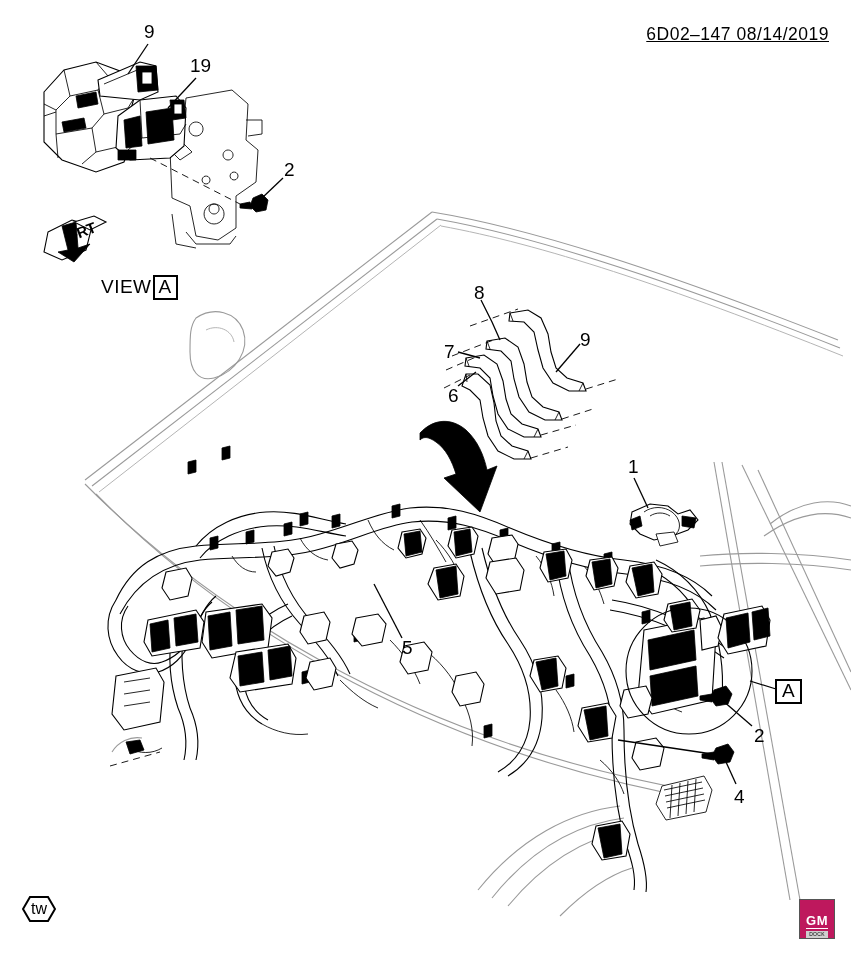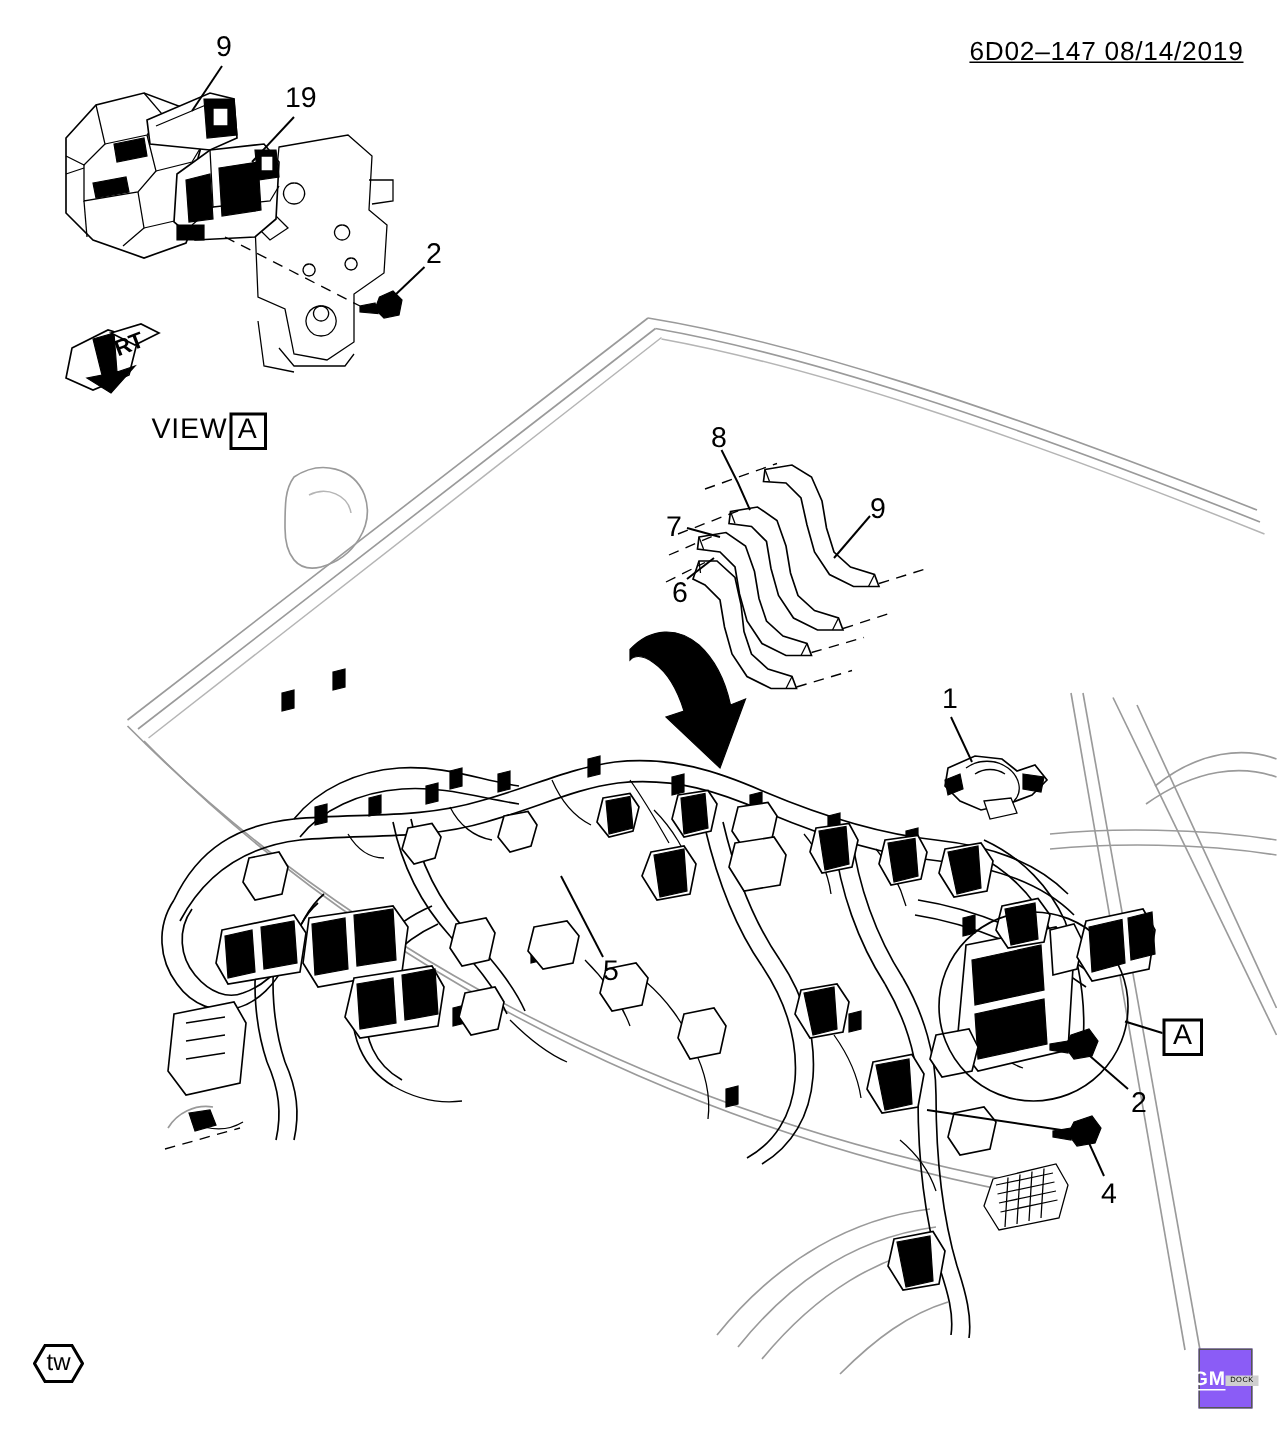--- a/index.html
+++ b/index.html
@@ -83,25 +83,25 @@
   .tw-mark {
     position: absolute;
     font-size: 16px;
     font-family: "Liberation Sans", sans-serif;
     display: flex;
     align-items: center;
     justify-content: center;
   }
   .gm-logo {
     position: absolute;
-    background: #8b5cf6;
+    background: #be185d;
     display: flex;
-    flex-direction: row;
+    flex-direction: column;
     align-items: center;
-    justify-content: center;
+    justify-content: flex-end;
     border: 1px solid #555;
   }
   .gm-logo .gm-text {
     color: #fff;
     font-size: 13px;
     font-weight: bold;
     font-family: "Liberation Sans", sans-serif;
     line-height: 1;
     letter-spacing: 0.5px;
     border-bottom: 1.5px solid #fff;

